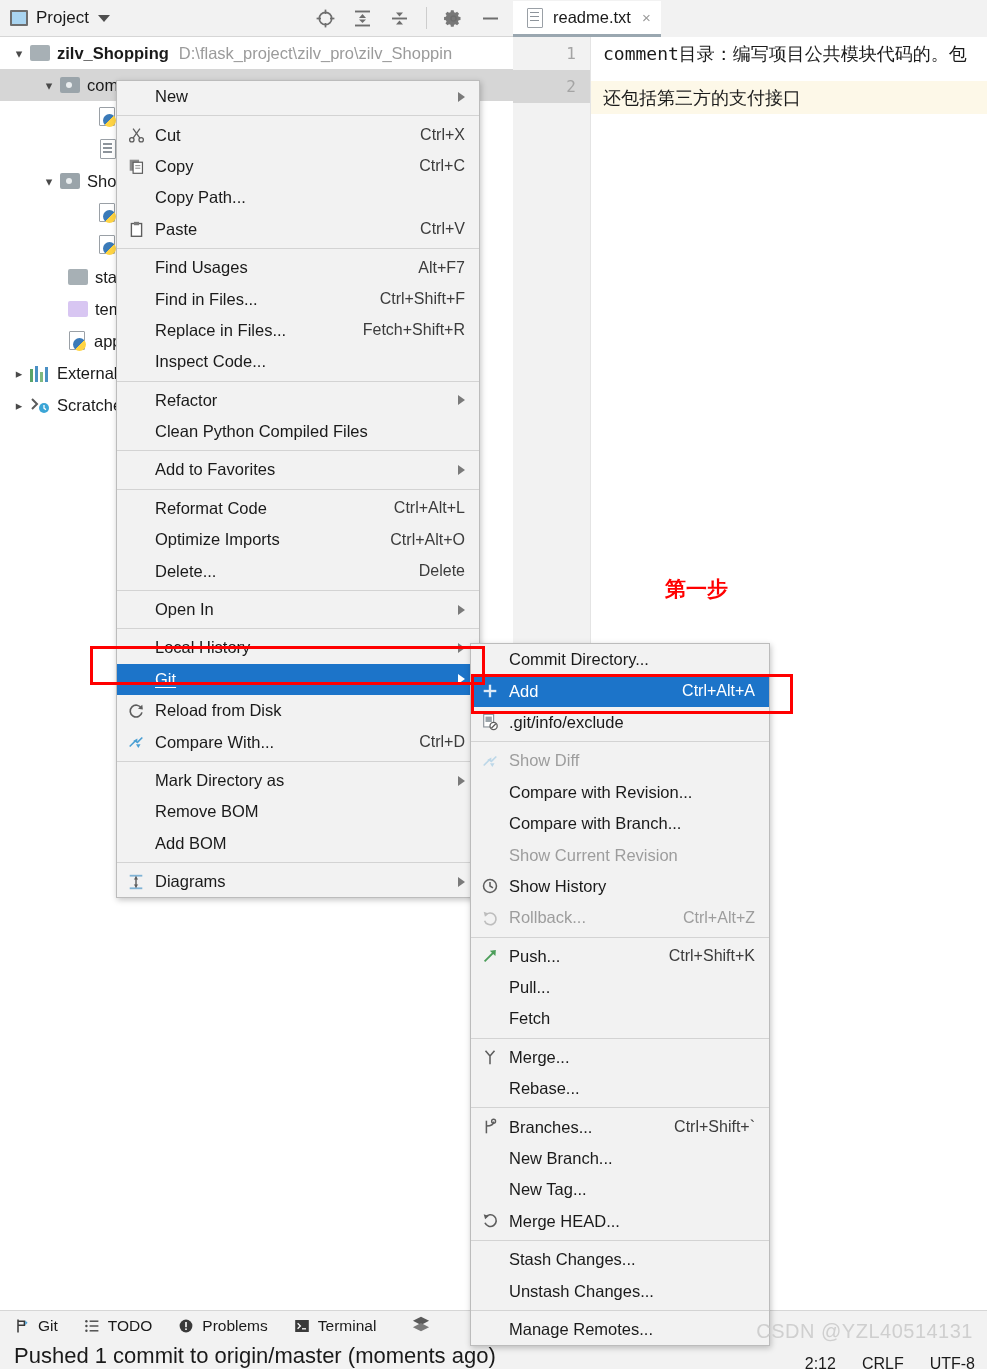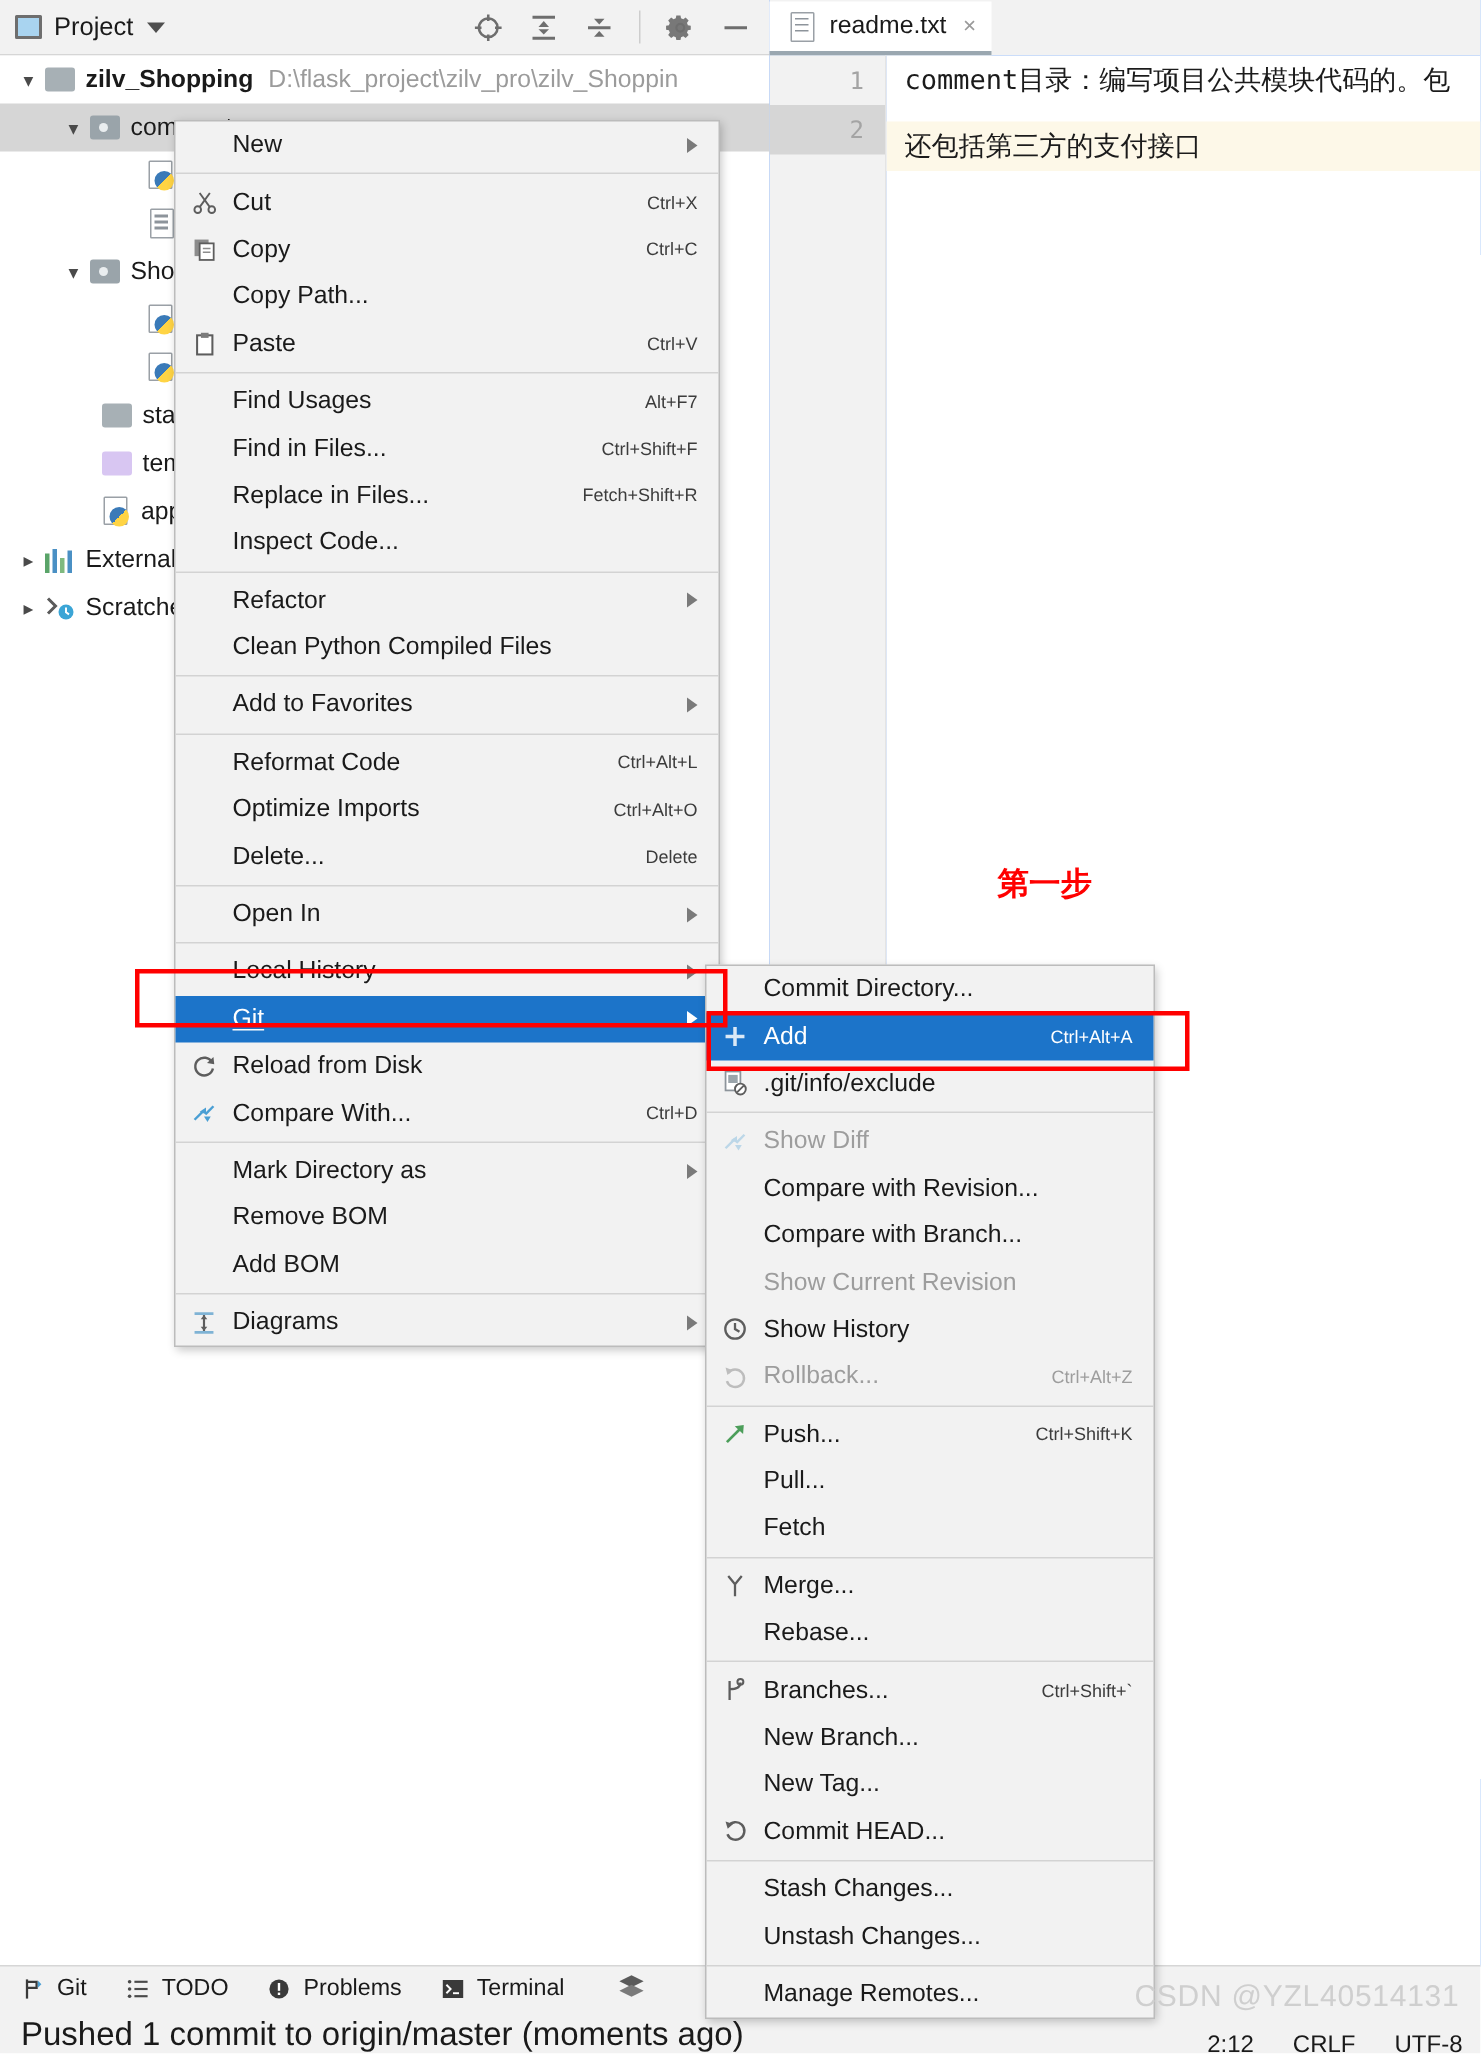--- a/index.html
+++ b/index.html
@@ -41,21 +41,21 @@
   .icon-py .snk{position:absolute;left:5px;top:7px;width:13px;height:13px;border-radius:50%;
       background:linear-gradient(135deg,#3a7ab8 0 50%,#ffd444 50% 100%);}
   .icon-txt{width:19px;height:20px;margin-right:7px;position:relative;flex:none;}
   .icon-txt .pg{position:absolute;left:2px;top:0;width:14px;height:18px;background:#fff;border:1.3px solid #9aa0a6;border-radius:1px;}
   .icon-txt .ln{position:absolute;left:5px;width:9px;height:1.6px;background:#8d949b;}
   .icon-bars{width:20px;height:17px;margin-right:7px;display:flex;gap:2px;align-items:flex-end;flex:none;}
   .icon-bars i{width:3px;display:block;}
   .icon-scr{width:20px;height:18px;margin-right:7px;position:relative;flex:none;color:#5a5a5a;font-size:13px;}
 
   
-  #editor-area{position:absolute;left:513px;top:0;right:0;height:1311px;background:#3b82f6;}
+  #editor-area{position:absolute;left:513px;top:0;right:0;height:1311px;background:#a21caf;}
   #tabbar{height:37px;background:#f2f2f2;display:flex;align-items:flex-end;}
   #tab-readme{height:36px;background:#ffffff;display:flex;align-items:center;padding:0 10px 0 12px;
       border-bottom:3px solid #9aa7b0;box-sizing:border-box;}
   #tab-readme .icon-txt{margin-right:9px;}
   .tab-label{font-size:16.5px;color:#1a1a1a;}
   .tab-close{margin-left:11px;color:#9a9a9a;font-size:15px;line-height:1;}
   #gutter{position:absolute;left:0;top:37px;width:77px;bottom:0;background:#f2f2f2;border-right:1px solid #e4e4e4;}
   .lnum{height:33px;line-height:33px;text-align:right;padding-right:14px;color:#a4a4a4;font-size:16px;
         font-family:"DejaVu Sans Mono", monospace;box-sizing:border-box;}
   .lnum.cur{background:#d6d6d6;}
@@ -68,21 +68,21 @@
   #step-note{position:absolute;left:665px;top:575px;color:#ff0000;font-size:21px;font-weight:bold;z-index:60;}
 
   
   .menu{position:absolute;background:#f2f2f2;border:1px solid #bcbcbc;
         box-shadow:1px 2px 6px rgba(0,0,0,.23);z-index:40;font-size:16.5px;}
   #ctx-menu{left:116px;top:80px;width:362px;}
   #git-menu{left:470px;top:643px;width:298px;}
   .mi{display:flex;align-items:center;height:31.4px;padding:0 14px 0 0;color:#1a1a1a;white-space:nowrap;position:relative;}
   .mi .mic{width:38px;min-width:38px;display:flex;align-items:center;justify-content:center;color:#5d5d5d;}
   .mi .mlab{flex:1;}
-  .mi .macc{color:#3c3c3c;margin-left:26px;font-size:12px;}
+  .mi .macc{color:#3c3c3c;margin-left:26px;font-size:16px;}
   .mi .marrow{margin-left:16px;width:0;height:0;border-top:5px solid transparent;border-bottom:5px solid transparent;border-left:7px solid #7a7a7a;}
   .mi.sel{background:#1c74c9;color:#fff;}
   .mi.sel .macc{color:#fff;}
   .mi.sel .mic{color:#dce9f5;}
   .mi.sel .marrow{border-left-color:#ffffff;}
   .mi.dis{color:#9d9d9d;}
   .mi.dis .macc{color:#9d9d9d;}
   .mi.dis .mic{color:#bdbdbd;}
   .msep{height:1px;background:#d3d3d3;margin:3px 0;}
   .u{text-decoration:underline;text-underline-offset:2px;}
@@ -577,21 +577,21 @@
     <span class="mic"></span>
     <span class="mlab">New Tag...</span>
   </div>
   <div class="mi">
     <span class="mic">
       <svg width="18" height="18" viewBox="0 0 20 20">
           <path d="M5 6a6.5 6.5 0 1 1-0.6 6" fill="none" stroke="#5d5d5d" stroke-width="1.8"></path>
           <polygon points="3,2.6 8.6,4.4 4.6,8" fill="#5d5d5d"></polygon>
         </svg>
     </span>
-    <span class="mlab">Commit HEAD...</span>
+    <span class="mlab">Merge HEAD...</span>
   </div>
   <div class="msep"></div>
 
   <div class="mi">
     <span class="mic"></span>
     <span class="mlab">Stash Changes...</span>
   </div>
   <div class="mi">
     <span class="mic"></span>
     <span class="mlab">Unstash Changes...</span>

